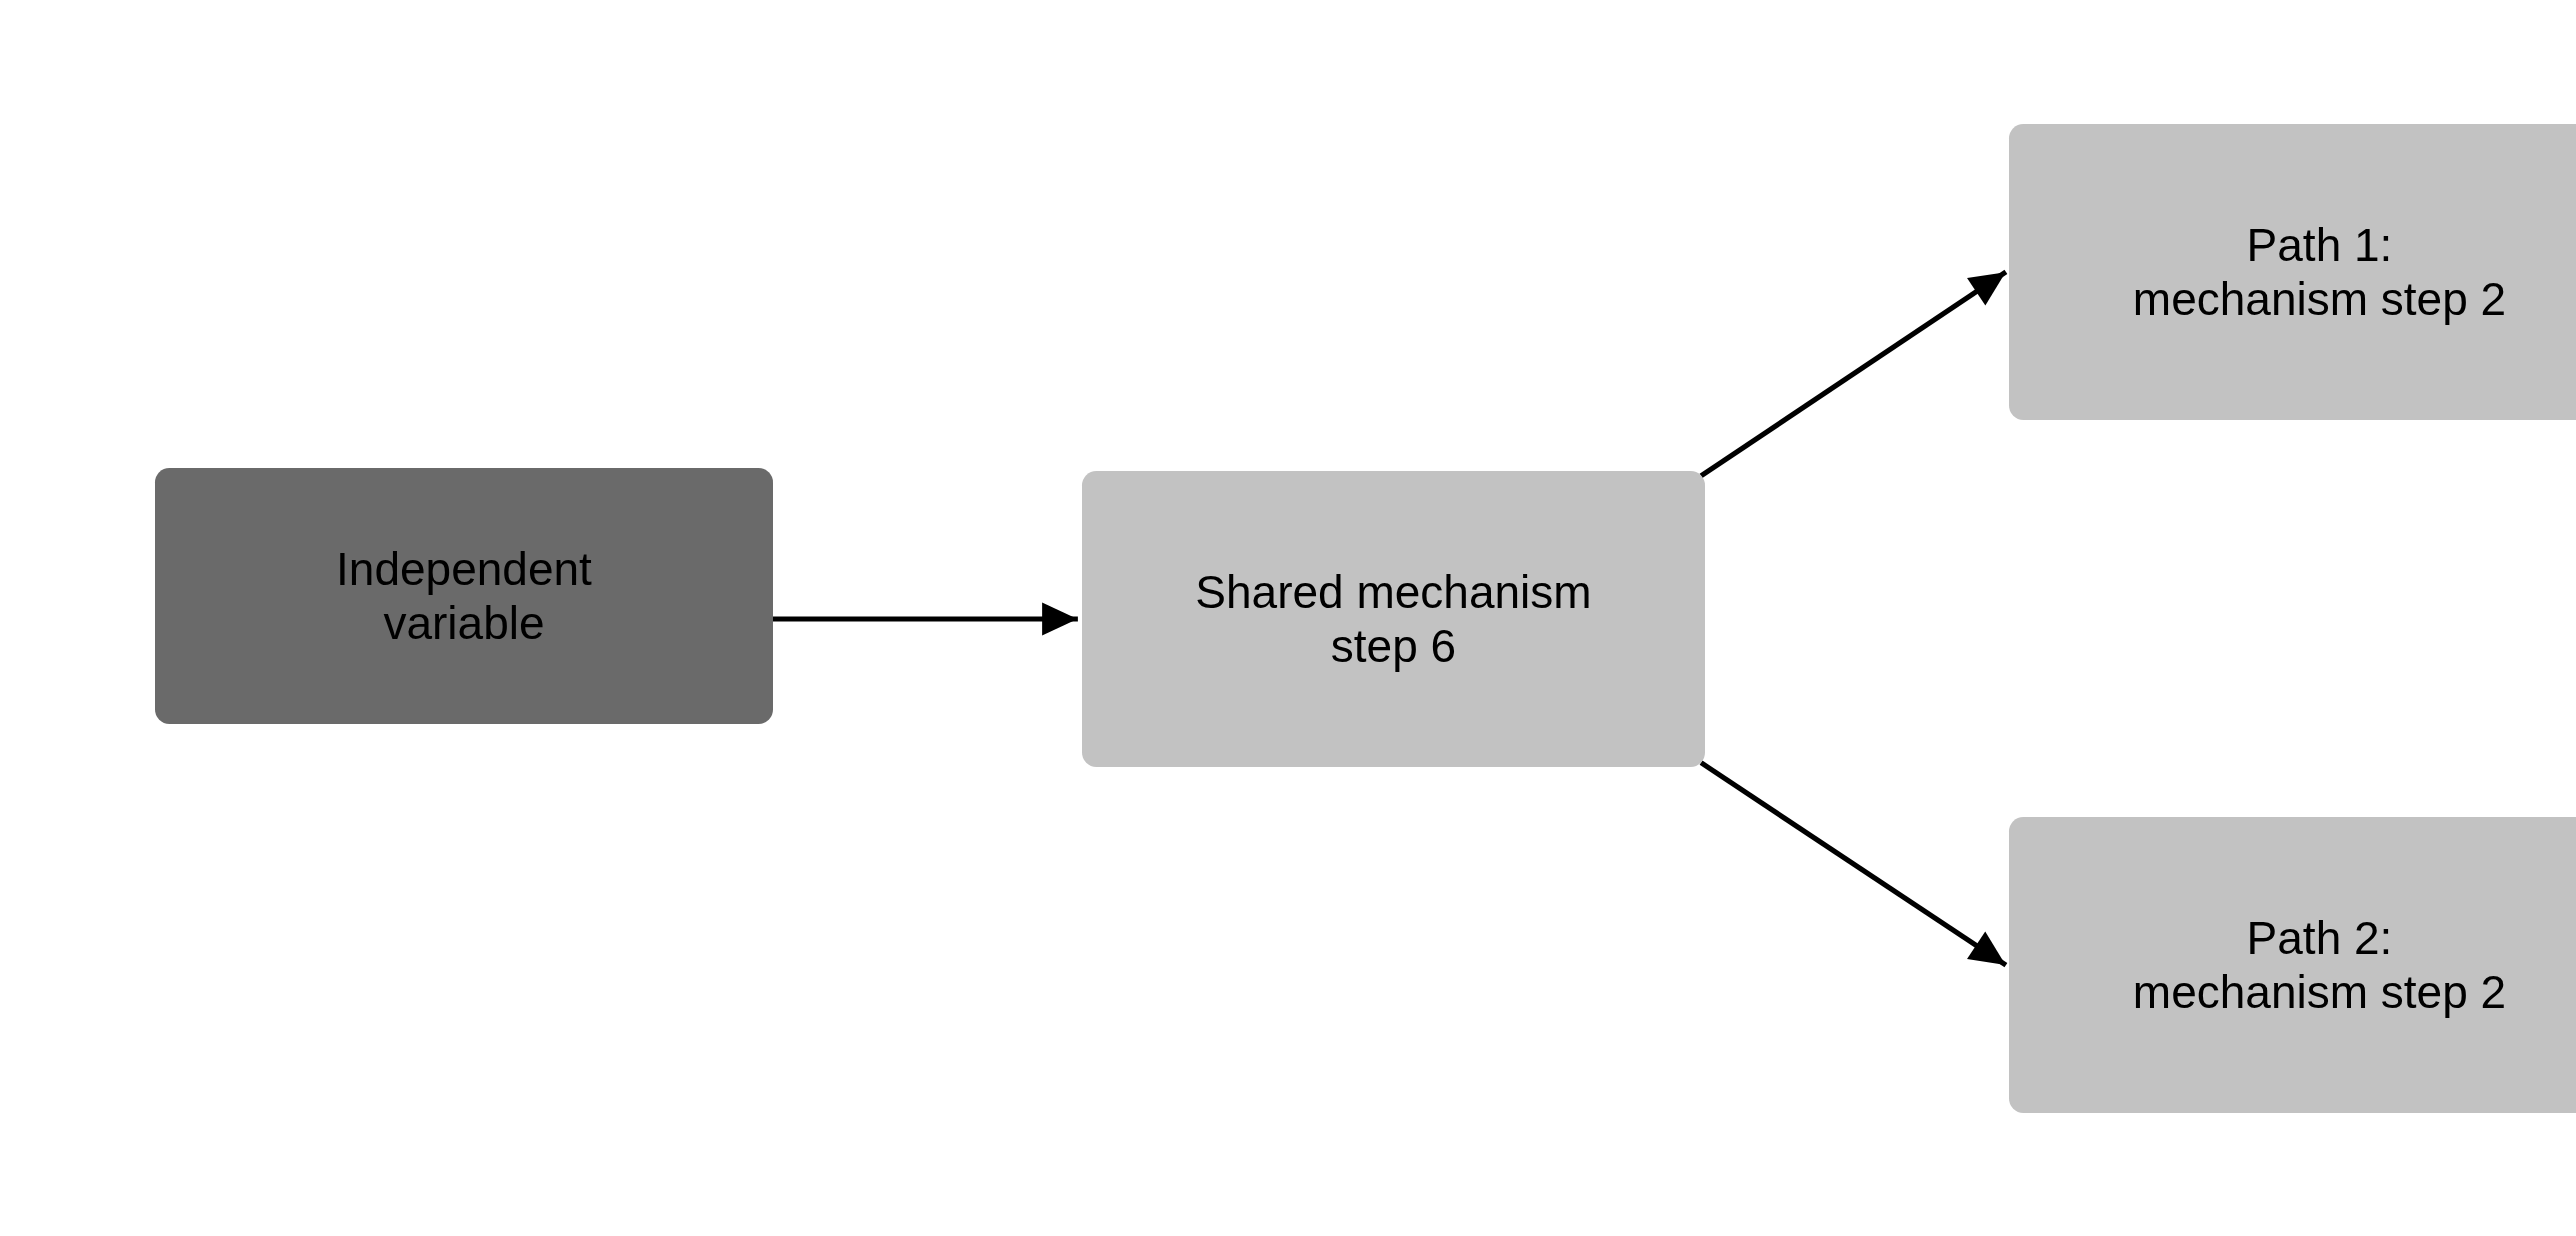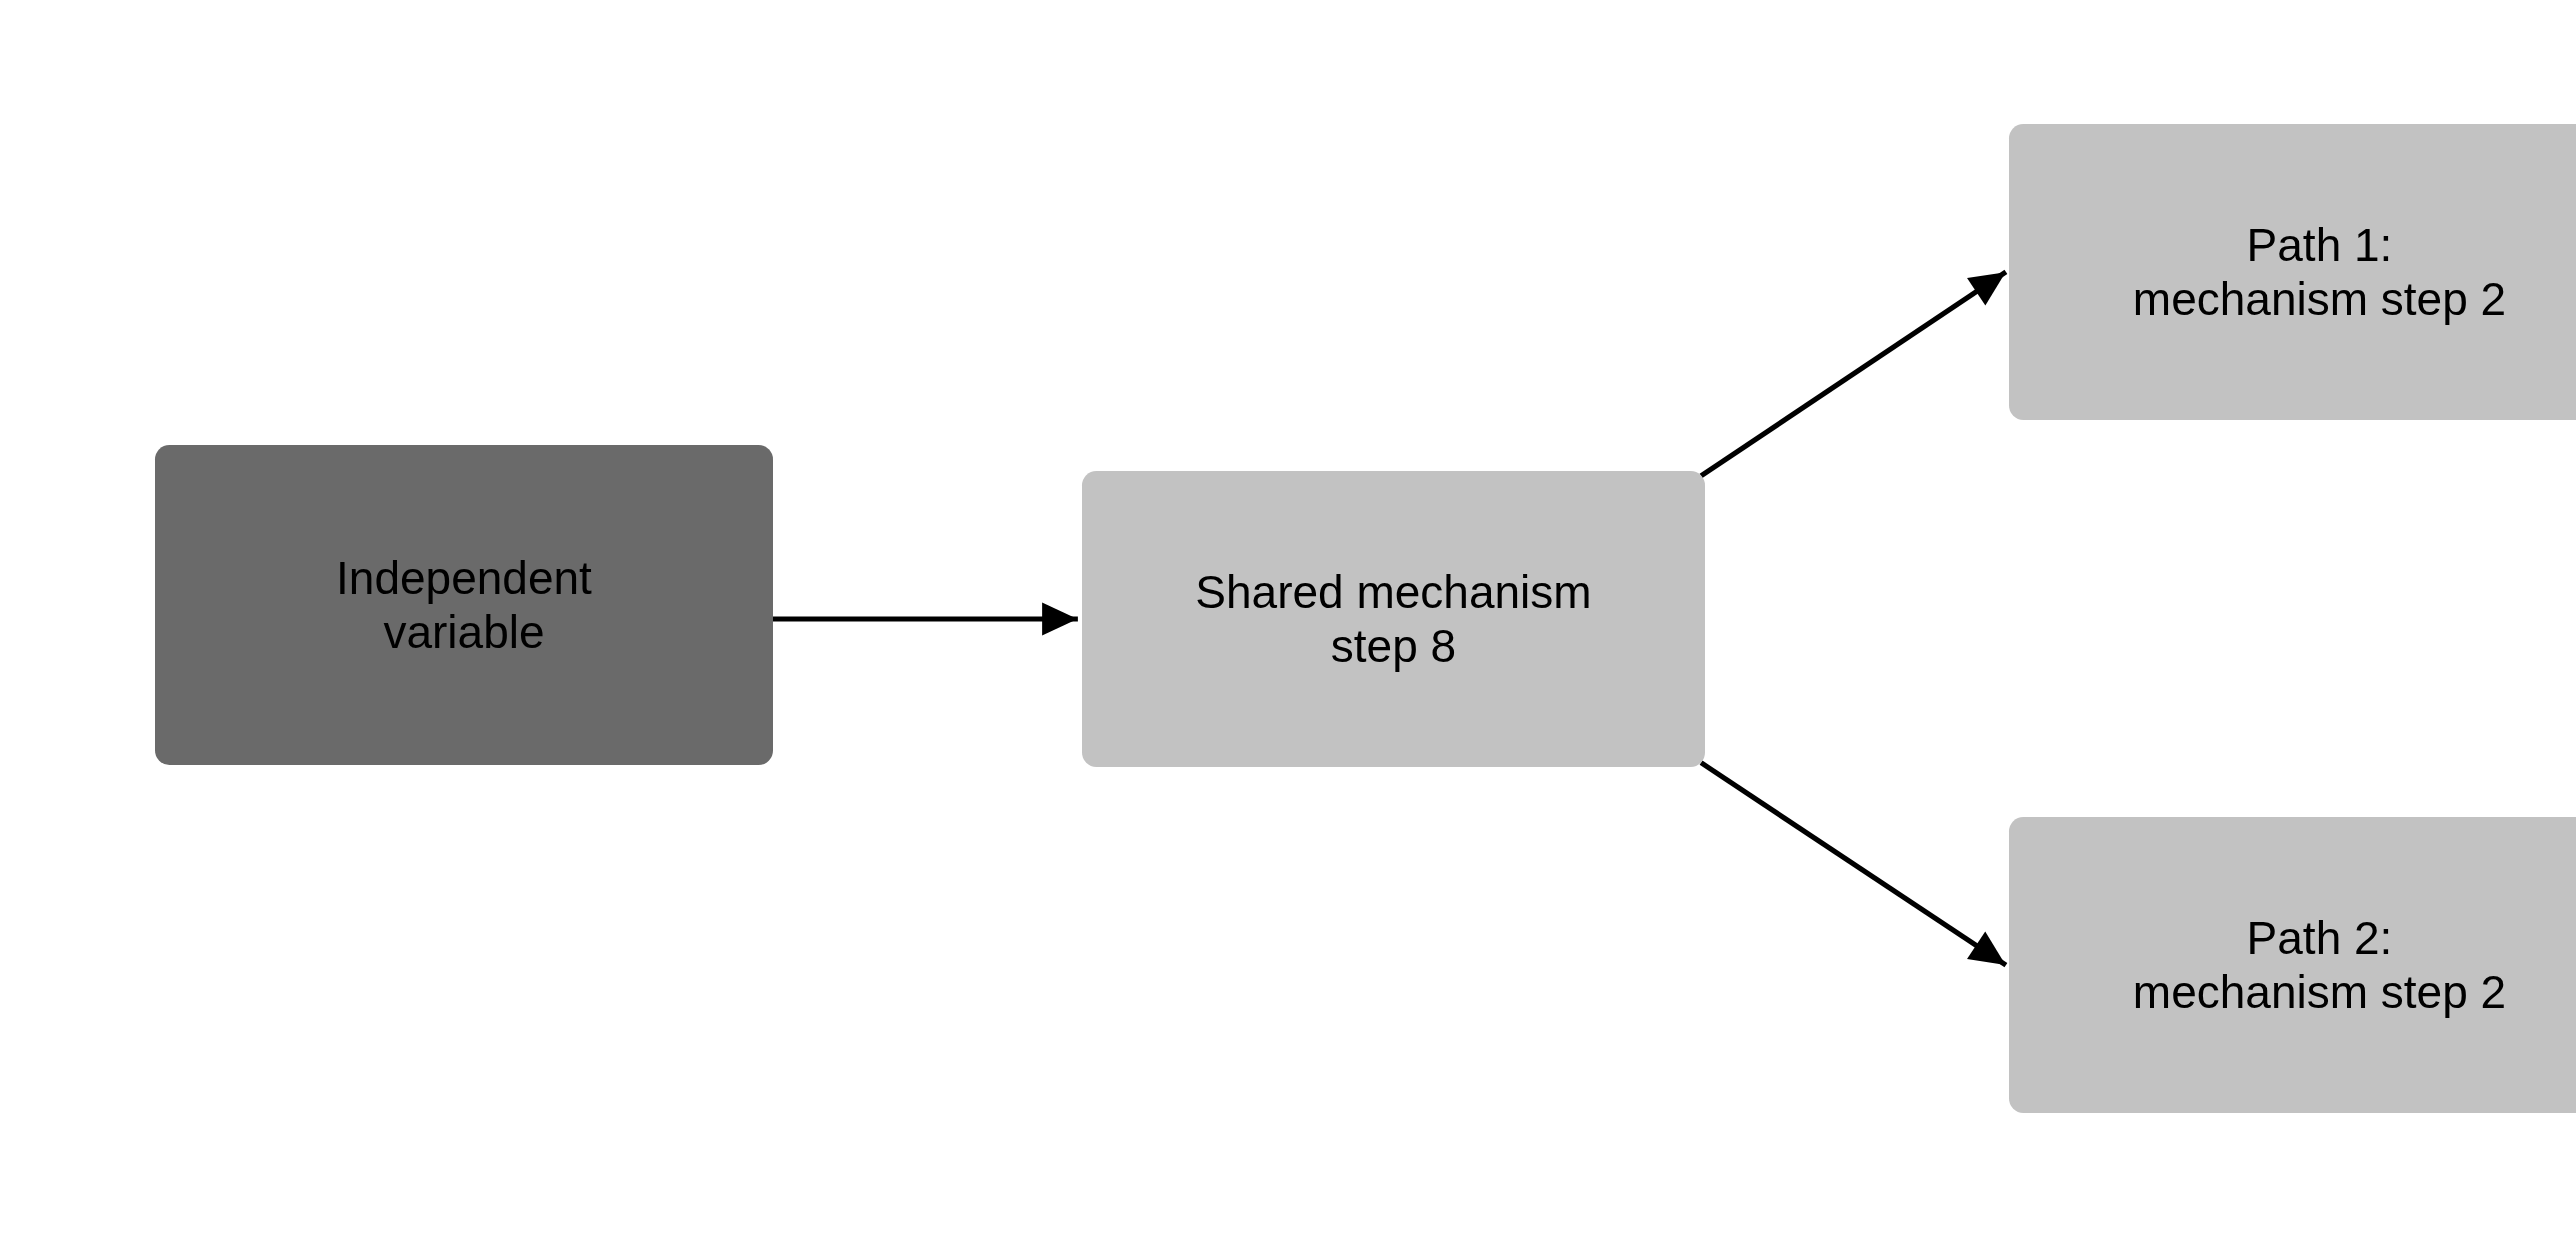--- a/index.html
+++ b/index.html
@@ -29,21 +29,21 @@
     border-radius: 14.4px;
     display: flex;
     align-items: center;
     justify-content: center;
     text-align: center;
     white-space: pre-line;
     font-size: 46px;
     line-height: 1.18;
     color: #000000;
   }
-  .n-independent { left: 155px;  top: 445px;  width: 618px; height: 320px; }
+  .n-independent { left: 155px;  top: 468px;  width: 618px; height: 256px; }
   .n-shared      { left: 1082px; top: 471px;  width: 623px; height: 296px; }
   .n-path1       { left: 2009px; top: 124px;  width: 621px; height: 296px; }
   .n-path2       { left: 2009px; top: 817px; width: 621px; height: 296px; }
   .edge {
     stroke-width: 10px;
     fill: none;
   }
 </style>
 </head>
 <body>
@@ -65,21 +65,21 @@
 
     <line class="edge" x1="3302" y1="1481" x2="3894" y2="1874" marker-end="url(#arrowhead)" stroke="#000000"></line>
 
     <line class="edge" x1="5105" y1="1875" x2="5700" y2="1489" marker-end="url(#arrowhead)" stroke="#000000"></line>
   </svg>
 
   <div class="node n-independent" style="background-color: rgb(106, 106, 106);">Independent
 variable</div>
 
   <div class="node n-shared" style="background-color: rgb(194, 194, 194);">Shared mechanism
-step 8</div>
+step 6</div>
 
   <div class="node n-path1" style="background-color: rgb(194, 194, 194);">Path 1:
 mechanism step 2</div>
 
   <div class="node n-path2" style="background-color: rgb(194, 194, 194);">Path 2:
 mechanism step 2</div>
 
 </div>
 
 

